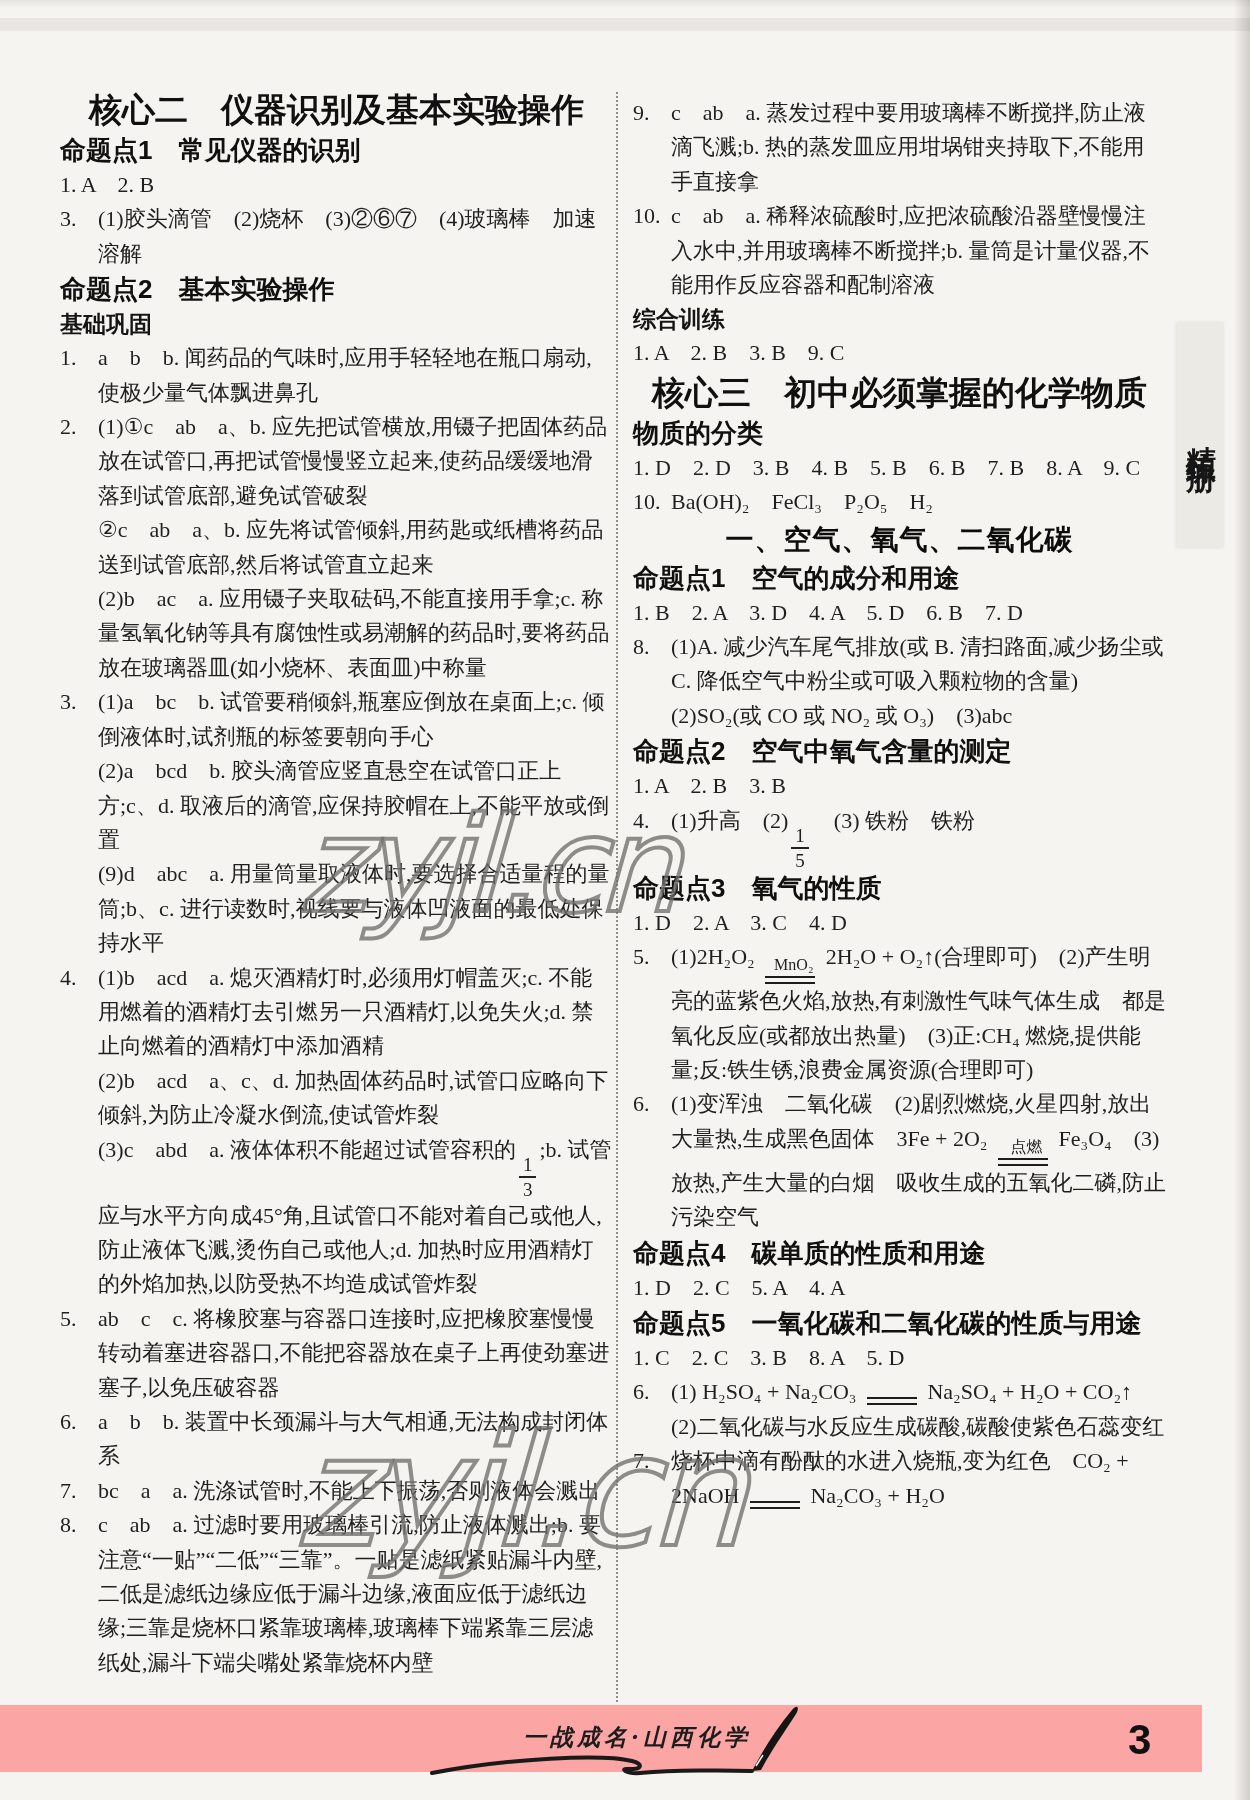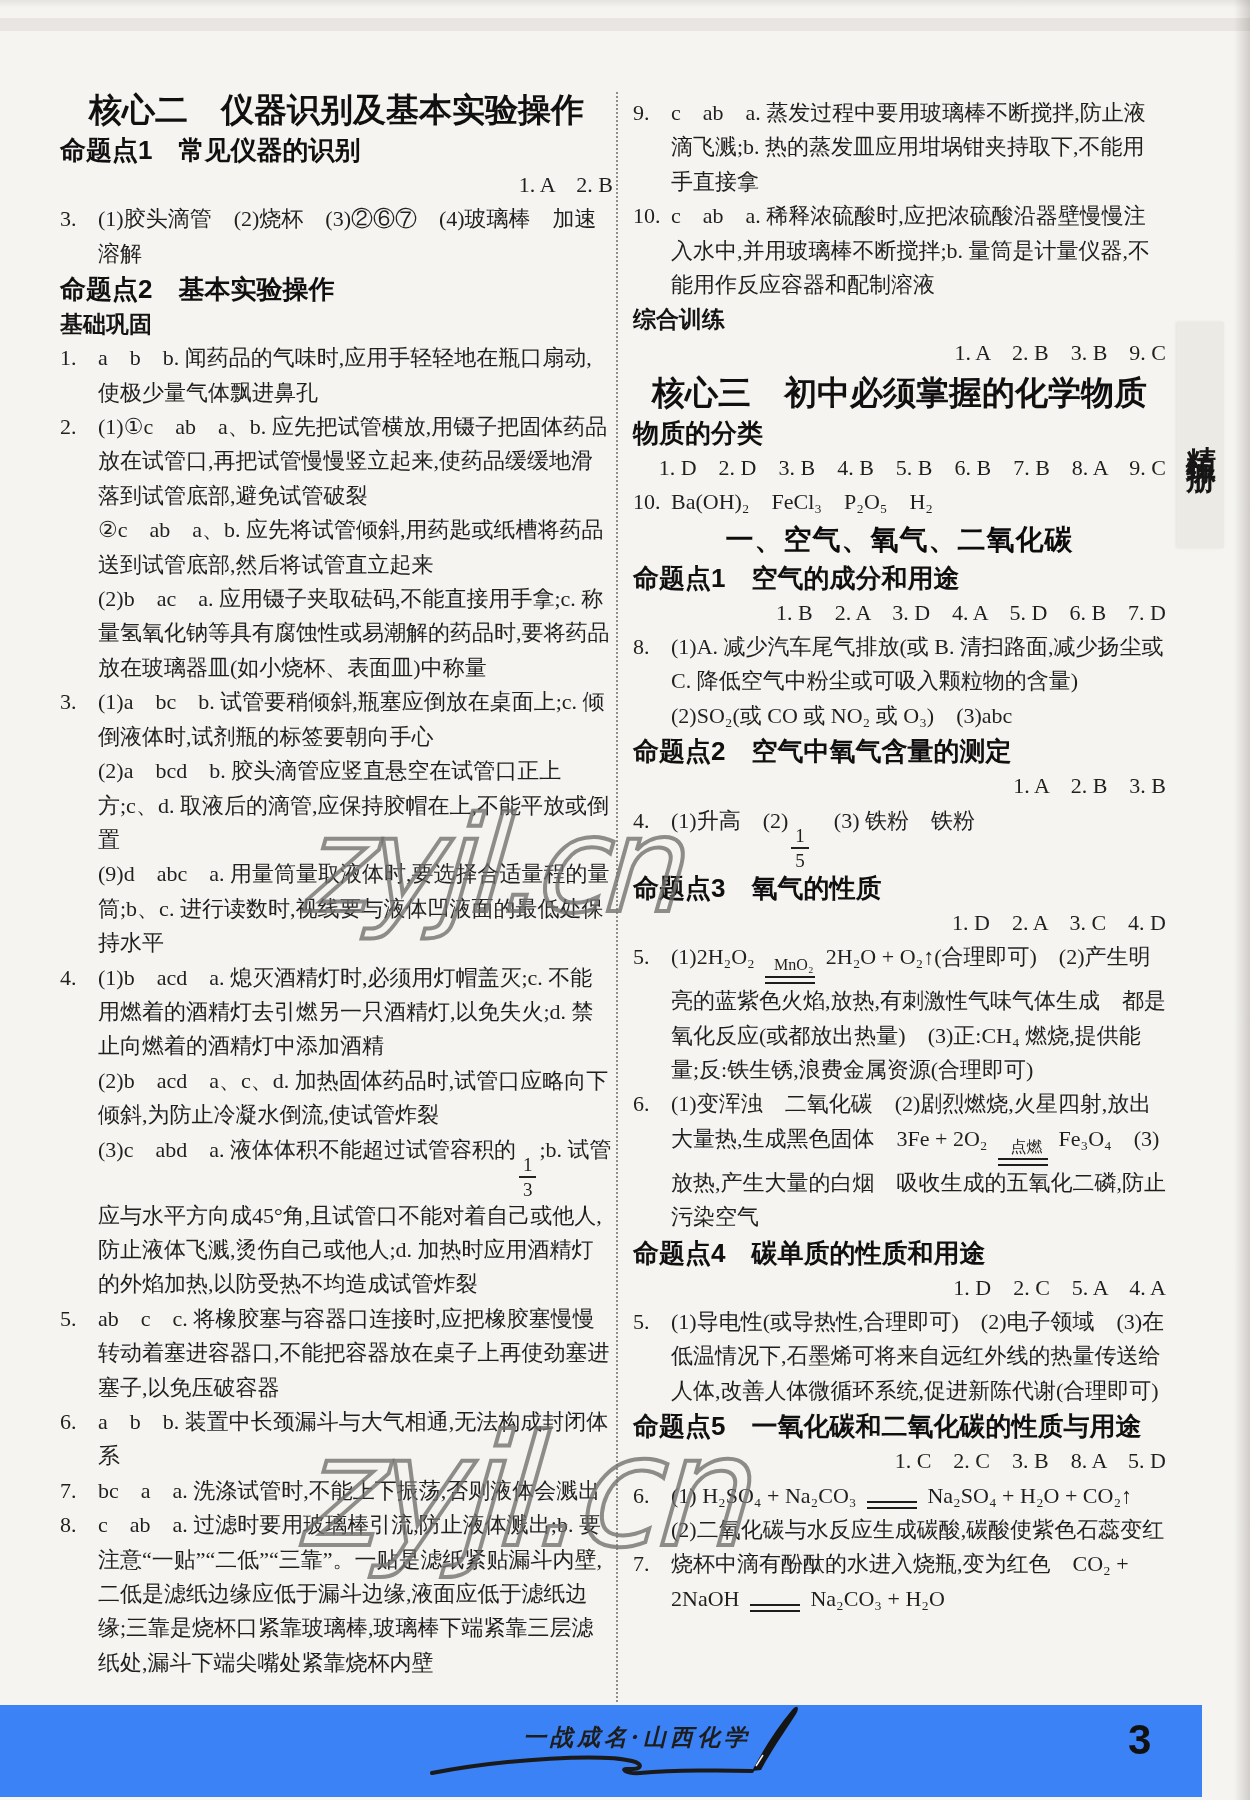--- a/index.html
+++ b/index.html
@@ -21,21 +21,21 @@
         font-size:33px;line-height:44px;text-align:center;margin:12px 0 2px;}
   .section{font-family:"Liberation Sans","DejaVu Sans",sans-serif;font-weight:700;color:#101010;
         font-size:26px;line-height:36px;text-align:left;margin:20px 0 9px;}
   .unit{font-family:"Liberation Sans","DejaVu Sans",sans-serif;font-weight:700;color:#0c0c0c;
         font-size:28px;line-height:40px;text-align:center;margin:16px 0 4px;letter-spacing:1px;}
   .label{font-family:"Liberation Sans","DejaVu Sans",sans-serif;font-weight:700;color:#141414;
         font-size:23px;line-height:34px;margin:8px 0 2px;}
   .item{padding-left:38px;}
   .item .n{display:inline-block;width:38px;margin-left:-38px;}
   .cont{padding-left:38px;}
-  .row{margin:2px 0;text-align:right;}
+  .row{margin:2px 0;}
 
   .frac{display:inline-flex;flex-direction:column;align-items:center;vertical-align:-14px;
         line-height:1;font-size:19px;margin:0 3px;}
   .frac .fnum{border-bottom:2px solid #222;padding:0 4px 2px;}
   .frac .fden{padding-top:2px;}
   .eq{display:inline-flex;flex-direction:column;align-items:center;vertical-align:-6px;
         margin:0 5px;line-height:1;}
   .eq .cond{font-size:16px;margin-bottom:3px;margin-left:7px;}
   .eq .bar{width:100%;min-width:50px;height:8px;border-top:2px solid #1c1c1c;
         border-bottom:2px solid #1c1c1c;box-sizing:border-box;}
@@ -47,21 +47,21 @@
         color:transparent;-webkit-text-stroke:4px rgba(112,110,107,0.78);
         letter-spacing:-6px;transform:skewX(-5deg);z-index:6;pointer-events:none;white-space:nowrap;}
   .wm1{left:308px;top:788px;font-size:132px;}
   .wm2{left:306px;top:1402px;font-size:154px;}
 
   .side-tab{position:absolute;left:1177px;top:322px;width:47px;height:226px;background:#eceae5;
         box-shadow:-1px 0 3px rgba(0,0,0,0.08);display:flex;align-items:center;justify-content:center;z-index:4;}
   .side-tab span{writing-mode:vertical-rl;text-orientation:upright;letter-spacing:9px;
         font-family:"Liberation Sans","DejaVu Sans",sans-serif;font-weight:700;font-size:30px;color:#161616;}
 
-  .footer{position:absolute;left:0;top:1705px;width:1202px;height:92px;background:#3b82f6;z-index:3;}
+  .footer{position:absolute;left:0;top:1705px;width:1202px;height:67px;background:#fca5a5;z-index:3;}
   .brand{position:absolute;left:523px;top:17px;font-style:italic;font-weight:700;font-size:23px;
         letter-spacing:4px;color:#1d1d1d;font-family:"DejaVu Serif","Liberation Serif",serif;}
   .pgnum{position:absolute;left:1128px;top:0px;font-family:"Liberation Sans","DejaVu Sans",sans-serif;
         font-weight:700;font-size:42px;line-height:70px;color:#111;}
   .sig-svg{position:absolute;left:420px;top:-6px;overflow:visible;}
 </style>
 </head>
 <body>
 
 <div class="page">
@@ -106,21 +106,20 @@
       <p class="item"><span class="n">8.</span>(1)A. 减少汽车尾气排放(或 B. 清扫路面,减少扬尘或 C. 降低空气中粉尘或可吸入颗粒物的含量)　(2)SO₂(或 CO 或 NO₂ 或 O₃)　(3)abc</p>
       <p class="section">命题点2　空气中氧气含量的测定</p>
       <p class="row">1. A　2. B　3. B</p>
       <p class="item"><span class="n">4.</span>(1)升高　(2)<span class="frac"><span class="fnum">1</span><span class="fden">5</span></span>　(3) 铁粉　铁粉</p>
       <p class="section">命题点3　氧气的性质</p>
       <p class="row">1. D　2. A　3. C　4. D</p>
       <p class="item"><span class="n">5.</span>(1)2H₂O₂ <span class="eq"><span class="cond">MnO₂</span><span class="bar"></span></span> 2H₂O + O₂↑(合理即可)　(2)产生明亮的蓝紫色火焰,放热,有刺激性气味气体生成　都是氧化反应(或都放出热量)　(3)正:CH₄ 燃烧,提供能量;反:铁生锈,浪费金属资源(合理即可)</p>
       <p class="item"><span class="n">6.</span>(1)变浑浊　二氧化碳　(2)剧烈燃烧,火星四射,放出大量热,生成黑色固体　3Fe + 2O₂ <span class="eq"><span class="cond">点燃</span><span class="bar"></span></span> Fe₃O₄　(3)放热,产生大量的白烟　吸收生成的五氧化二磷,防止污染空气</p>
       <p class="section">命题点4　碳单质的性质和用途</p>
       <p class="row">1. D　2. C　5. A　4. A</p>
-      <p class="item"><span class="n">5.</span>(1)导电性(或导热性,合理即可)　(2)电子领域　(3)在低温情况下,石墨烯可将来自远红外线的热量传送给人体,改善人体微循环系统,促进新陈代谢(合理即可)</p>
       <p class="section">命题点5　一氧化碳和二氧化碳的性质与用途</p>
       <p class="row">1. C　2. C　3. B　8. A　5. D</p>
       <p class="item"><span class="n">6.</span>(1) H₂SO₄ + Na₂CO₃ <span class="eq"><span class="bar"></span></span> Na₂SO₄ + H₂O + CO₂↑　(2)二氧化碳与水反应生成碳酸,碳酸使紫色石蕊变红</p>
       <p class="item"><span class="n">7.</span>烧杯中滴有酚酞的水进入烧瓶,变为红色　CO₂ + 2NaOH <span class="eq"><span class="bar"></span></span> Na₂CO₃ + H₂O</p>
     </div>
 
   <div class="wm wm1">zyjl.cn</div>
   <div class="wm wm2">zyjl.cn</div>
 
   <div class="side-tab">

